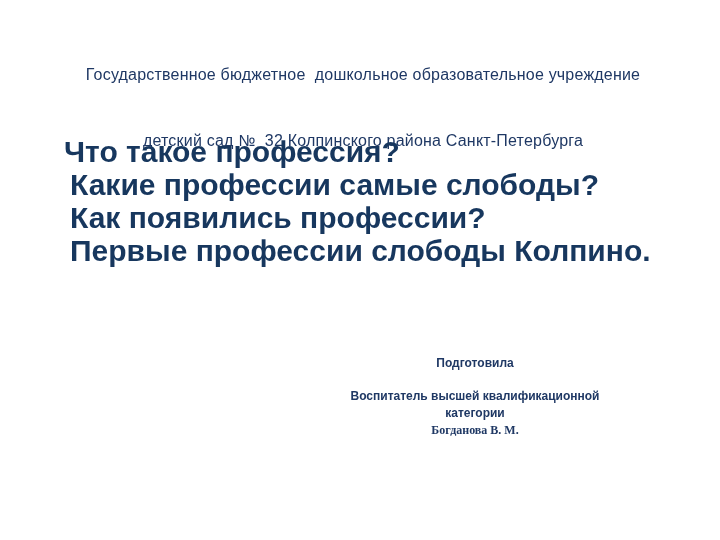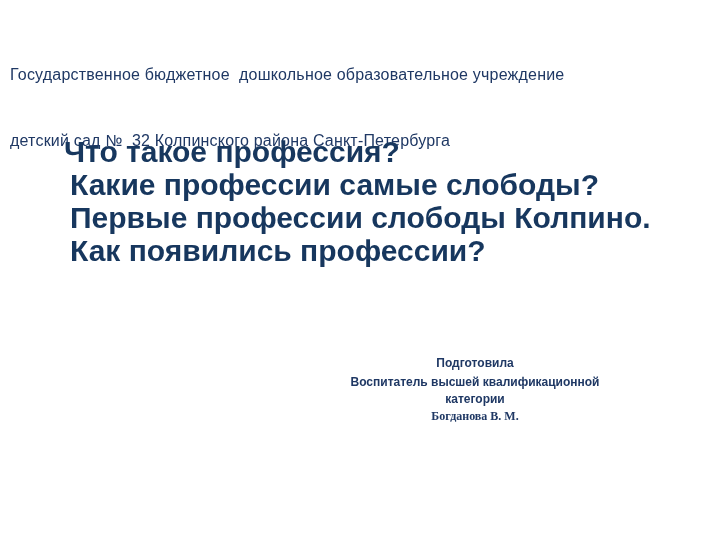--- a/index.html
+++ b/index.html
@@ -20,21 +20,21 @@
   .slide {
     position: absolute;
     inset: 0;
     background: var(--background);
   }
   .header {
     position: absolute;
     top: 20px;
     left: 10px;
     right: 4px;
-    text-align: left;
+    text-align: center;
     color: var(--header-text);
     font-size: 16px;
     line-height: 22px;
     white-space: pre-wrap;
     letter-spacing: 0.2px;
   }
   .questions {
     position: absolute;
     top: 135px;
     left: 64px;
@@ -50,21 +50,21 @@
     position: absolute;
     top: 355px;
     left: 305px;
     width: 340px;
     text-align: center;
     color: var(--credits-text);
     font-size: 12px;
     font-weight: bold;
     line-height: 17px;
   }
-  .credits .credits-role { margin-top: 2px; }
+  .credits .credits-role { margin-top: 16px; }
   .credits .credits-author { margin-top: 0; font-family: Liberation Serif, serif; }
   .footer {
     position: absolute;
     top: 476px;
     left: 0;
     width: 640px;
     text-align: center;
     color: var(--footer-text);
     font-family: "Liberation Serif", serif;
     font-size: 18px;
@@ -77,22 +77,22 @@
 <div class="slide">
 
   <div class="header">
     <div>Государственное бюджетное  дошкольное образовательное учреждение</div>
     <div>детский сад №  32 Колпинского района Санкт-Петербурга</div>
   </div>
 
   <div class="questions">
     <div>Что такое профессия?</div>
     <div class="q-indent">Какие профессии самые слободы?</div>
+    <div class="q-indent">Как появились профессии?</div>
     <div class="q-indent">Первые профессии слободы Колпино.</div>
-    <div class="q-indent">Как появились профессии?</div>
   </div>
 
   <div class="credits">
     <div>Подготовила</div>
     <div class="credits-role">
       <div>Воспитатель высшей квалификационной</div>
       <div>категории</div>
     </div>
     <div class="credits-author">Богданова В. М.</div>
   </div>

